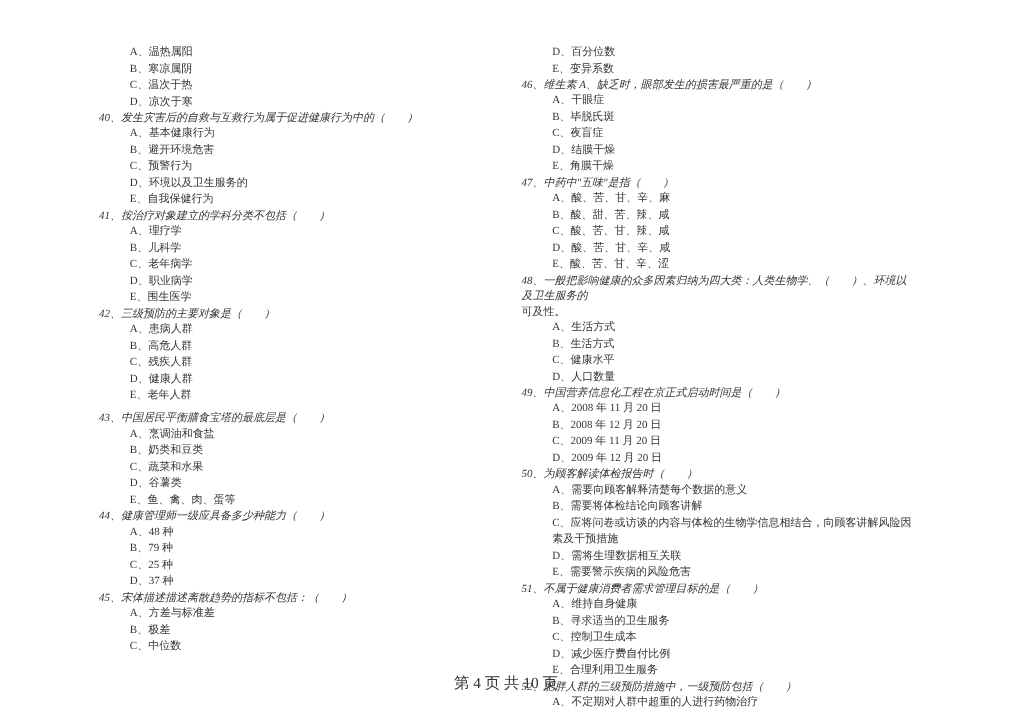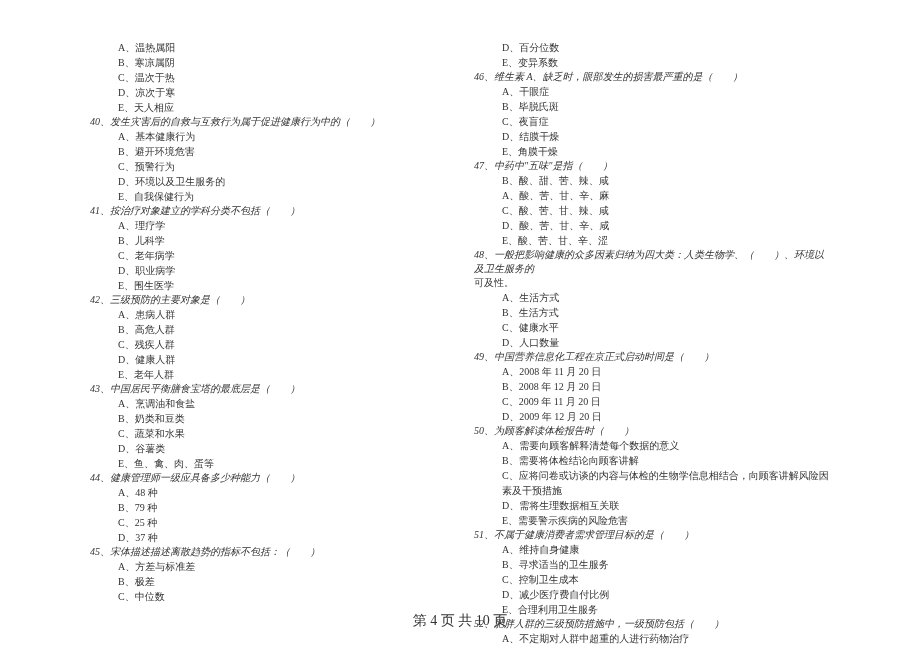--- a/index.html
+++ b/index.html
@@ -53,21 +53,20 @@
   </style>
 </head>
 <body>
 
 <div class="columns">
   <div class="col" id="left-col">
       <span class="option">A、温热属阳</span>
       <span class="option">B、寒凉属阴</span>
       <span class="option">C、温次于热</span>
       <span class="option">D、凉次于寒</span>
-      <span class="option">E、天人相应</span>
       <span class="q-text">40、发生灾害后的自救与互救行为属于促进健康行为中的（　　）</span>
       <span class="option">A、基本健康行为</span>
       <span class="option">B、避开环境危害</span>
       <span class="option">C、预警行为</span>
       <span class="option">D、环境以及卫生服务的</span>
       <span class="option">E、自我保健行为</span>
       <span class="q-text">41、按治疗对象建立的学科分类不包括（　　）</span>
       <span class="option">A、理疗学</span>
       <span class="option">B、儿科学</span>
       <span class="option">C、老年病学</span>
@@ -99,22 +98,22 @@
   <div class="col" id="right-col">
       <span class="option">D、百分位数</span>
       <span class="option">E、变异系数</span>
       <span class="q-text">46、维生素 A、缺乏时，眼部发生的损害最严重的是（　　）</span>
       <span class="option">A、干眼症</span>
       <span class="option">B、毕脱氏斑</span>
       <span class="option">C、夜盲症</span>
       <span class="option">D、结膜干燥</span>
       <span class="option">E、角膜干燥</span>
       <span class="q-text">47、中药中"五味"是指（　　）</span>
+      <span class="option">A、酸、苦、甘、辛、麻</span>
       <span class="option">B、酸、甜、苦、辣、咸</span>
-      <span class="option">A、酸、苦、甘、辛、麻</span>
       <span class="option">C、酸、苦、甘、辣、咸</span>
       <span class="option">D、酸、苦、甘、辛、咸</span>
       <span class="option">E、酸、苦、甘、辛、涩</span>
       <span class="q-text">48、一般把影响健康的众多因素归纳为四大类：人类生物学、（　　）、环境以及卫生服务的</span>
       <span class="q-continuation">可及性。</span>
       <span class="option">A、生活方式</span>
       <span class="option">B、生活方式</span>
       <span class="option">C、健康水平</span>
       <span class="option">D、人口数量</span>
       <span class="q-text">49、中国营养信息化工程在京正式启动时间是（　　）</span>

